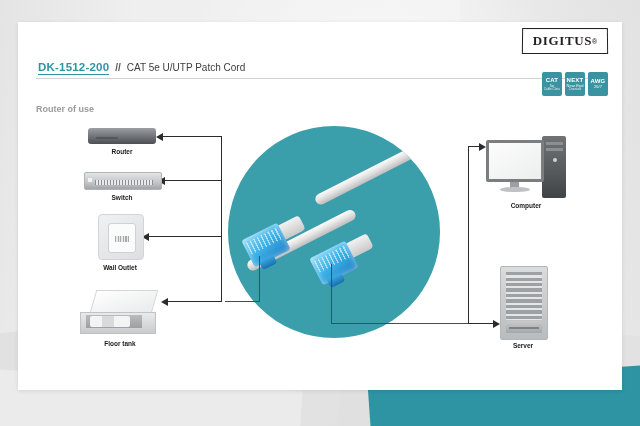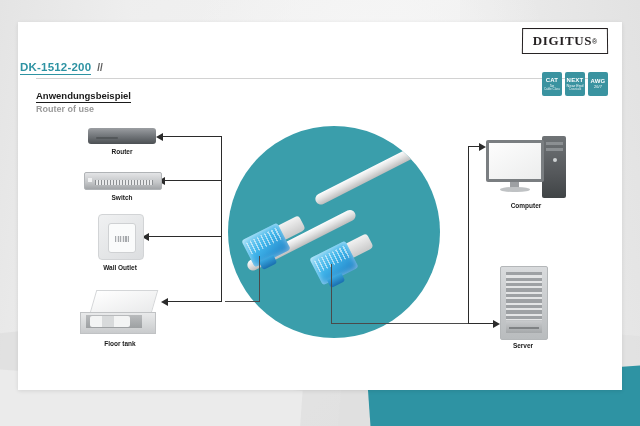--- a/index.html
+++ b/index.html
@@ -31,21 +31,21 @@
          background:#ffffff;box-shadow:0 1px 4px rgba(0,0,0,.10);}
 
   
   #logo-box{position:absolute;right:14px;top:6px;width:84px;height:24px;
       border:1.6px solid #231f20;display:flex;align-items:center;justify-content:center;
       transform:perspective(200px) rotateX(3deg);}
   #logo-text{font-weight:bold;font-size:13px;letter-spacing:.6px;color:#231f20;
       font-family:"Liberation Serif",serif;}
   #logo-reg{font-size:7px;vertical-align:super;}
 
-  #title-row{position:absolute;left:2px;top:39px;display:flex;align-items:baseline;gap:6px;}
+  #title-row{position:absolute;left:20px;top:39px;display:flex;align-items:baseline;gap:6px;}
   #prod-code{font-size:11.5px;font-weight:bold;color:#2e93a3;
      border-bottom:1.3px solid #2e93a3;padding-bottom:1px;letter-spacing:.2px;}
   #slash{font-size:10px;color:#5a5a5a;font-weight:bold;}
   #prod-name{font-size:10px;color:#3d3d3d;}
 
   #hrule{position:absolute;left:18px;right:14px;top:56px;height:1px;background:#d2d2d2;}
 
   
   #badges{position:absolute;right:14px;top:50px;display:flex;gap:3px;}
   .badge{width:20px;height:22px;background:#3a93a0;border-radius:2px;
@@ -183,20 +183,21 @@
 <div id="sheet">
 
   <div id="logo-box">
     <span id="logo-text">DIGITUS</span>
       <span id="logo-reg">®</span>
   </div>
 
   <div id="title-row">
     <span id="prod-code">DK-1512-200</span>
     <span id="slash">//</span>
+    <span id="prod-name">CAT 5e U/UTP Patch Cord</span>
   </div>
   <div id="hrule"></div>
 
   <div id="badges">
     <div class="badge">
       <span class="b1">CAT</span>
       <span class="b2">5e</span>
       <span class="b3">Cable Class</span>
     </div>
     <div class="badge">
@@ -204,21 +205,20 @@
       <span class="b2">Near End</span>
       <span class="b3">Crosstalk</span>
     </div>
     <div class="badge">
       <span class="b1">AWG</span>
       <span class="b2">26/7</span>
       <span class="b3"></span>
     </div>
   </div>
 
-  <div id="sec-de">Anwendungsbeispiel</div>
   <div id="sec-en">Router of use</div>
 
   <div id="diagram">
 
     <div id="circle">
       <div class="cable" id="cable-a"></div>
       <div class="cable" id="cable-b"></div>
 
       <div class="boot" id="conn-left-boot"></div>
       <div class="plug" id="conn-left">

